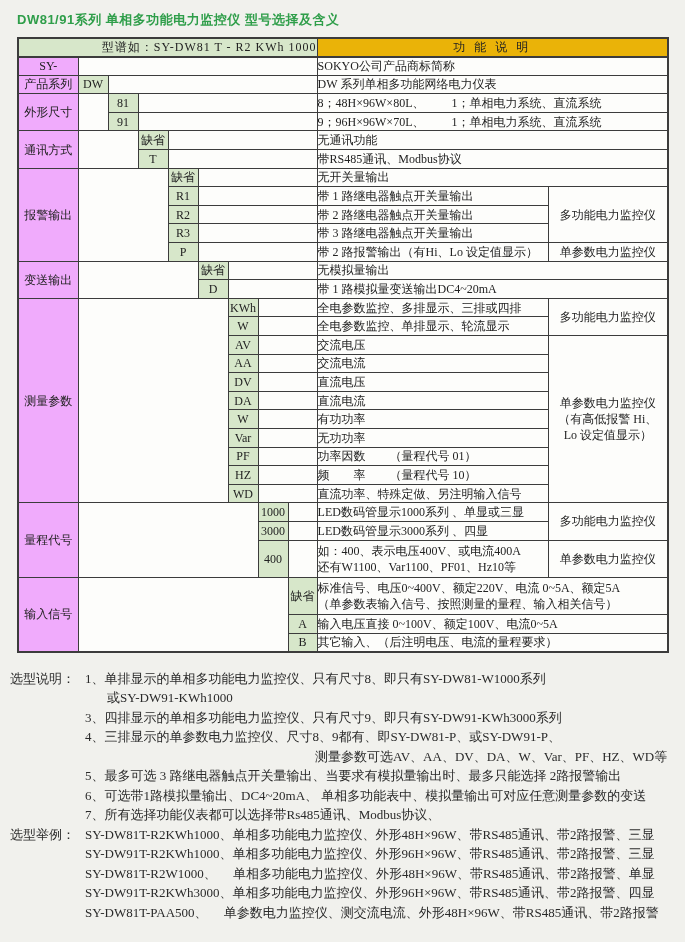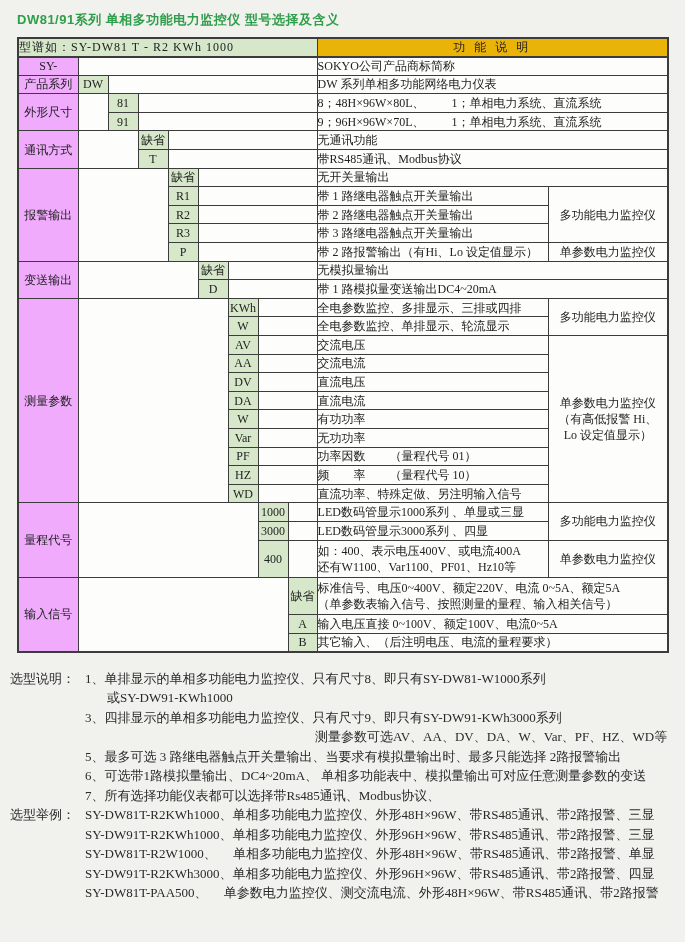--- a/index.html
+++ b/index.html
@@ -26,21 +26,21 @@
     border:1px solid #3c3c3c;
     font-size:12px;line-height:16px;
     padding:0;overflow:hidden;white-space:nowrap;
     vertical-align:middle;
   }
   tr.r1{height:18.6px;}
   tr.r2{height:37.2px;}
   tr.hdr-row td{border-bottom:2px solid #3c3c3c;}
   .lbl{background:#f0abfc;text-align:center;}
   .code{background:#d7e7ca;text-align:center;}
-  .hdr-left{background:#d7e7ca;text-align:left;padding-left:22px;letter-spacing:1px;}
+  .hdr-left{background:#d7e7ca;text-align:right;padding-left:22px;letter-spacing:1px;}
   .hdr-right{background:#eab308;text-align:center;letter-spacing:3px;}
   .blank{background:#fdfdfb;}
   .desc{text-align:left;padding:0 3px 0 7px;}
   .ann{text-align:center;}
   .vtop{vertical-align:top;padding-top:1px;}
   .two-line{line-height:18px;white-space:nowrap;margin-top:36px;}
   .ann-mid{text-align:center;line-height:26px;}
   .notes{
     margin:16px 0 0 10px;
     font-size:13px;line-height:19.5px;
@@ -270,20 +270,21 @@
   </tbody>
     </table>
 
   <div class="notes">
     <div class="note-block">
       <span class="note-label">选型说明：</span>
       <div class="note-body">
         <div class="note-line">1、单排显示的单相多功能电力监控仪、只有尺寸8、即只有SY-DW81-W1000系列</div>
         <div class="note-line ind1">或SY-DW91-KWh1000</div>
         <div class="note-line">3、四排显示的单相多功能电力监控仪、只有尺寸9、即只有SY-DW91-KWh3000系列</div>
+        <div class="note-line">4、三排显示的单参数电力监控仪、尺寸8、9都有、即SY-DW81-P、或SY-DW91-P、</div>
         <div class="note-line ind2">测量参数可选AV、AA、DV、DA、W、Var、PF、HZ、WD等</div>
         <div class="note-line">5、最多可选 3 路继电器触点开关量输出、当要求有模拟量输出时、最多只能选择 2路报警输出</div>
         <div class="note-line">6、可选带1路模拟量输出、DC4~20mA、 单相多功能表中、模拟量输出可对应任意测量参数的变送</div>
         <div class="note-line">7、所有选择功能仪表都可以选择带Rs485通讯、Modbus协议、</div>
       </div>
     </div>
     <div class="note-block">
       <span class="note-label">选型举例：</span>
       <div class="note-body">
         <div class="note-line">SY-DW81T-R2KWh1000、单相多功能电力监控仪、外形48H×96W、带RS485通讯、带2路报警、三显</div>

